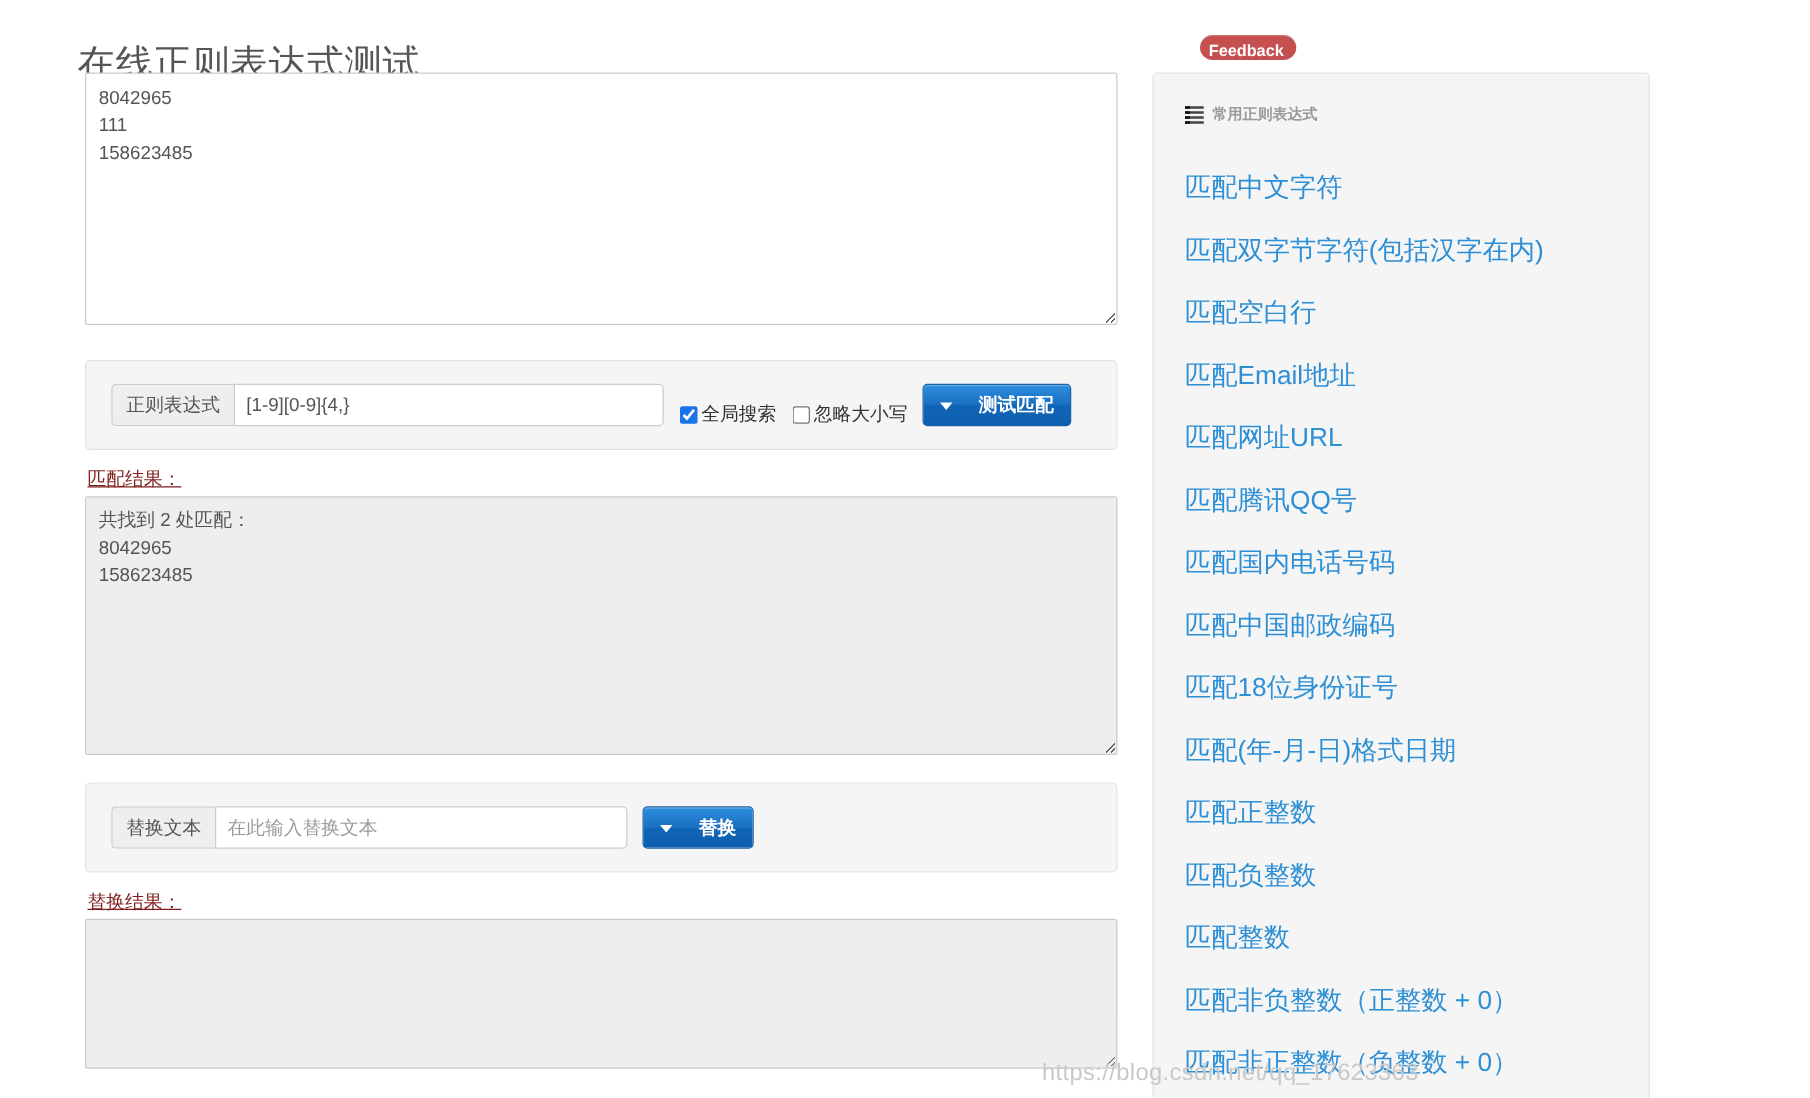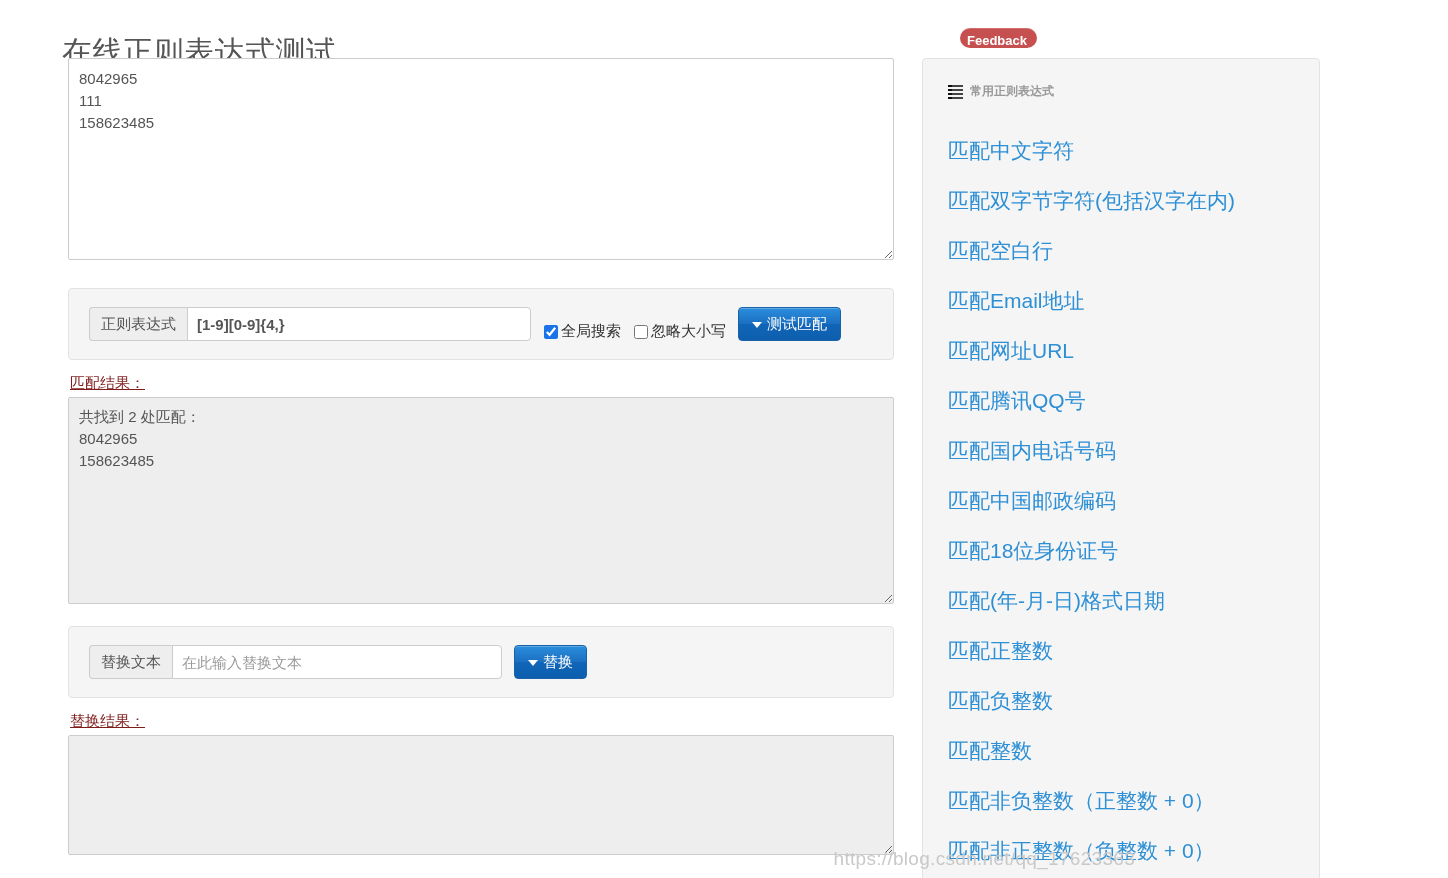--- a/index.html
+++ b/index.html
@@ -127,21 +127,21 @@
     height: 34px;
     padding: 0 9px;
     font-size: 15px;
     color: #555555;
     outline: none;
     background: #ffffff;
     font-family: "Liberation Sans", "DejaVu Sans", sans-serif;
   }
   .input-group input.txt::placeholder { color: #9b9b9b; }
 
-  .regex-input { width: 344px; font-weight: bold; }
+  .regex-input { width: 344px; }
   .replace-input { width: 330px; }
 
   .chk-wrap {
     display: flex;
     align-items: center;
     margin-left: 13px;
     font-size: 15px;
     color: #333333;
     white-space: nowrap;
     cursor: pointer;
@@ -158,25 +158,26 @@
     margin-left: 12px;
     height: 34px;
     border: 1px solid #1a62a8;
     border-radius: 4px;
     background: linear-gradient(to bottom, #2b8ddd 0%, #1b6fc0 50%, #1165b8 51%, #0d5ead 100%);
     color: #ffffff;
     font-size: 15px;
     padding: 0 13px;
     display: flex;
     align-items: center;
-    gap: 5px;
+    gap: 21px;
     cursor: pointer;
     box-shadow: inset 0 1px 0 rgba(255,255,255,.25);
     font-family: "Liberation Sans", "DejaVu Sans", sans-serif;
     white-space: nowrap;
+    font-weight: bold;
   }
   .chev {
     display: inline-block;
     width: 0; height: 0;
     border-left: 5px solid transparent;
     border-right: 5px solid transparent;
     border-top: 6px solid #ffffff;
     position: relative;
     top: 1px;
   }

